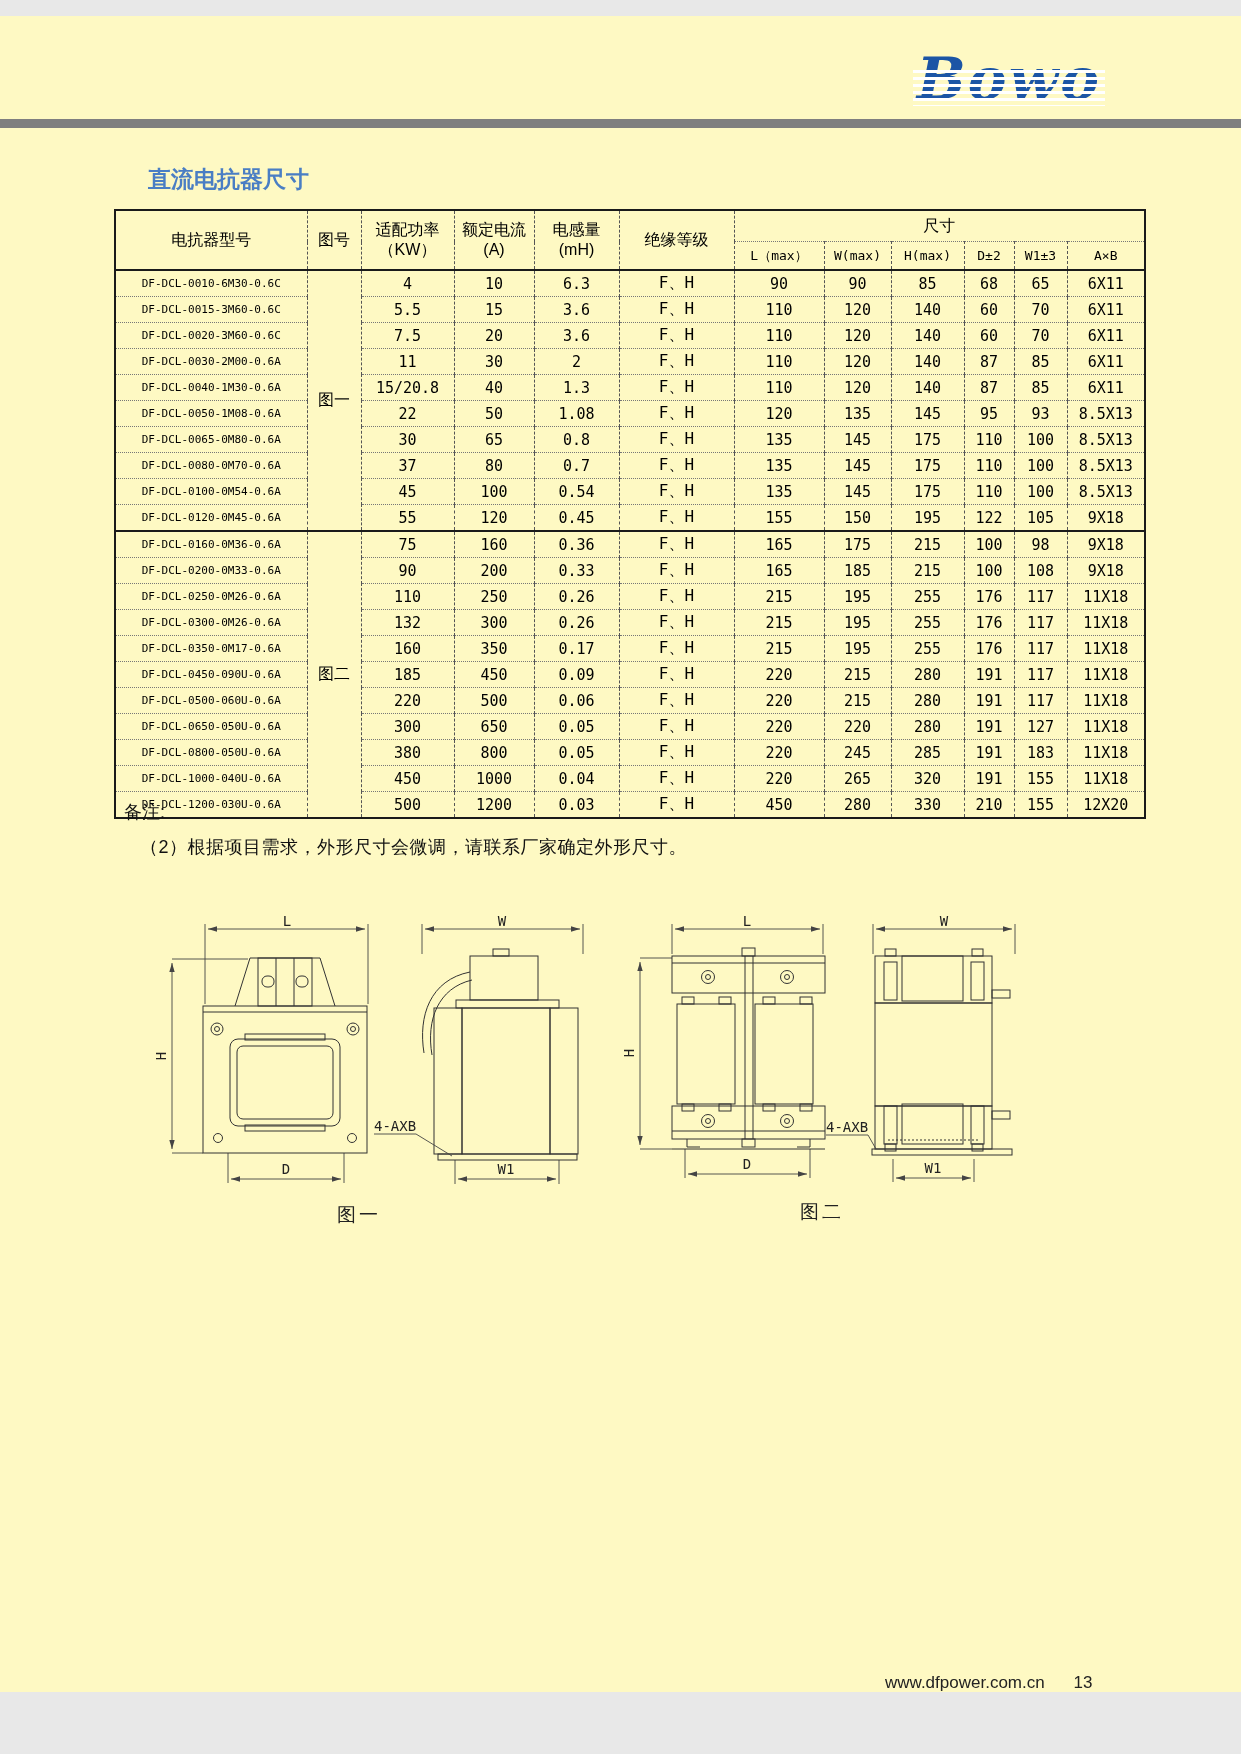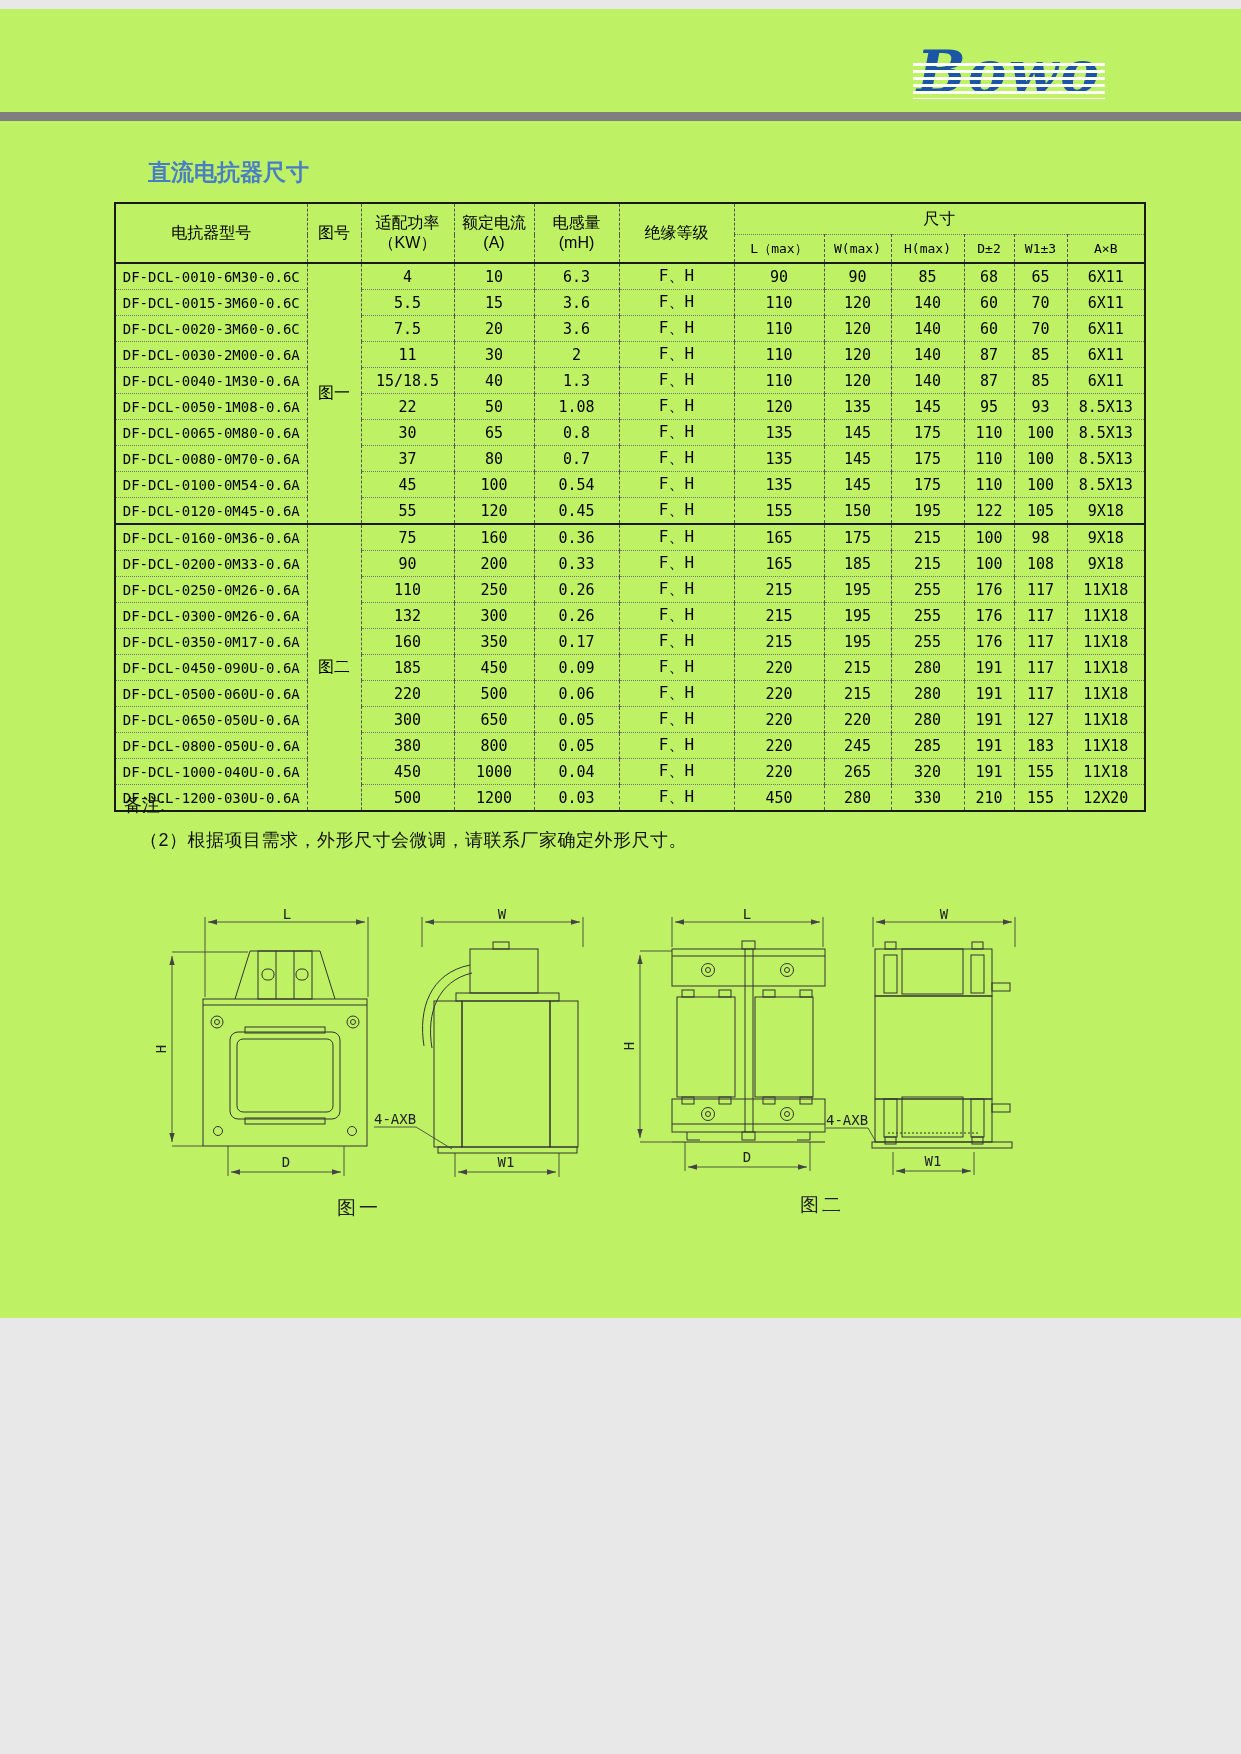--- a/index.html
+++ b/index.html
@@ -1,17 +1,17 @@
 <!DOCTYPE html>
 <html><head>
 <meta charset="utf-8">
 <style>
   html,body{margin:0;padding:0;background:#e8e8e8;}
-  .page{position:relative;width:1241px;height:1309px;background:#bef264;
-        font-family:"Liberation Sans",sans-serif;color:#111;overflow:hidden;margin:9px auto;}
+  .page{position:relative;width:1241px;height:1676px;background:#fef9c3;
+        font-family:"Liberation Sans",sans-serif;color:#111;overflow:hidden;margin:16px auto;}
 
   
   .brand{position:absolute;top:34px;right:140px;font:italic bold 58px "DejaVu Serif",serif;
          color:#1b55a5;letter-spacing:2px;line-height:1;}
   .brand .stripes{position:absolute;left:-4px;right:-4px;top:16px;bottom:2px;
          background:repeating-linear-gradient(to bottom,rgba(255,255,255,0) 0 4px,#ffffff 4px 7px);}
   .gray-bar{position:absolute;left:0;top:103px;width:100%;height:9px;background:#7f7f7f;}
   .page-title{position:absolute;left:148px;top:148px;font-size:23px;font-weight:bold;color:#4a7ec4;}
 
   
@@ -19,21 +19,21 @@
   table.spec{border-collapse:collapse;table-layout:fixed;width:1030px;border:2px solid #1a1a1a;}
   table.spec th,table.spec td{padding:0;text-align:center;vertical-align:middle;
         border-right:1px dashed #555;border-bottom:1px dotted #777;overflow:hidden;}
   table.spec th{font-size:16px;font-weight:normal;color:#000;}
   table.spec thead tr.tier1 th{height:30px;}
   table.spec thead tr.tier2 th{height:27px;font:13px "DejaVu Sans Mono",monospace;}
   table.spec thead th.span2{border-bottom:2px solid #1a1a1a;white-space:pre-line;line-height:1.25;}
   table.spec thead th.size-head{border-bottom:1px dotted #777;}
   table.spec thead tr.tier2 th{border-bottom:2px solid #1a1a1a;}
   table.spec td{height:25px;font:15px "DejaVu Sans Mono",monospace;color:#000;}
-  table.spec td.col-model{font-size:14px;}
+  table.spec td.col-model{font-size:11px;}
   table.spec td.col-figure{font-family:"Liberation Sans",sans-serif;font-size:16px;}
   table.spec td.col-insulation{font-size:16px;text-align:center;}
   table.spec td:last-child,table.spec th:last-child{border-right:none;}
   table.spec tr.group-start td{border-top:2px solid #1a1a1a;}
 
   
   .notes{position:absolute;left:124px;top:784px;font-size:18px;color:#111;}
   .notes .note-label{margin-bottom:11px;}
   .notes .note-item{margin-left:16px;margin-bottom:12px;letter-spacing:0.5px;}
 
@@ -152,21 +152,21 @@
             <td class="col-insulation">F、H</td>
             <td class="col-l">110</td>
             <td class="col-w">120</td>
             <td class="col-h">140</td>
             <td class="col-d">87</td>
             <td class="col-w1">85</td>
             <td class="col-axb">6X11</td>
           </tr>
           <tr>
             <td class="col-model">DF-DCL-0040-1M30-0.6A</td>
-            <td class="col-power">15/18.5</td>
+            <td class="col-power">15/20.8</td>
             <td class="col-current">40</td>
             <td class="col-inductance">1.3</td>
             <td class="col-insulation">F、H</td>
             <td class="col-l">110</td>
             <td class="col-w">120</td>
             <td class="col-h">140</td>
             <td class="col-d">87</td>
             <td class="col-w1">85</td>
             <td class="col-axb">6X11</td>
           </tr>

